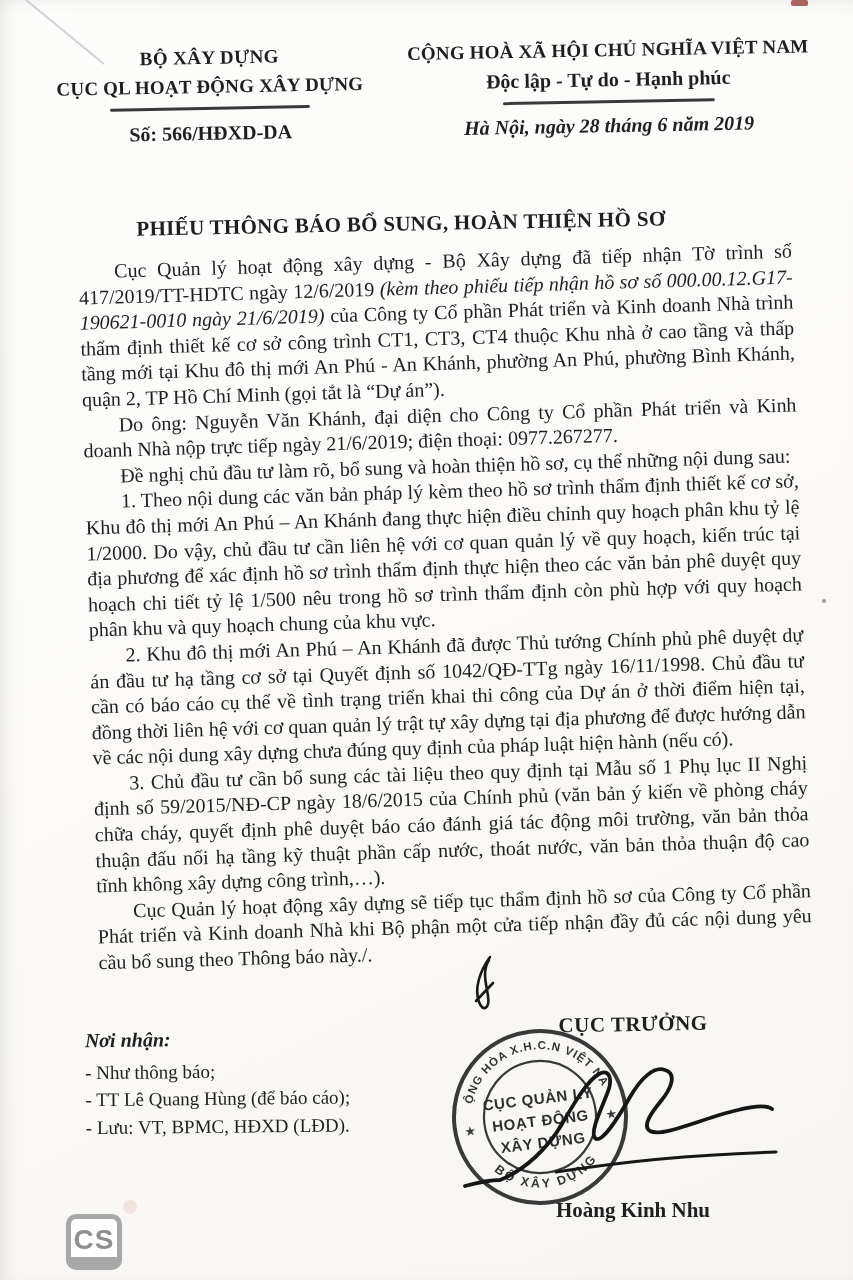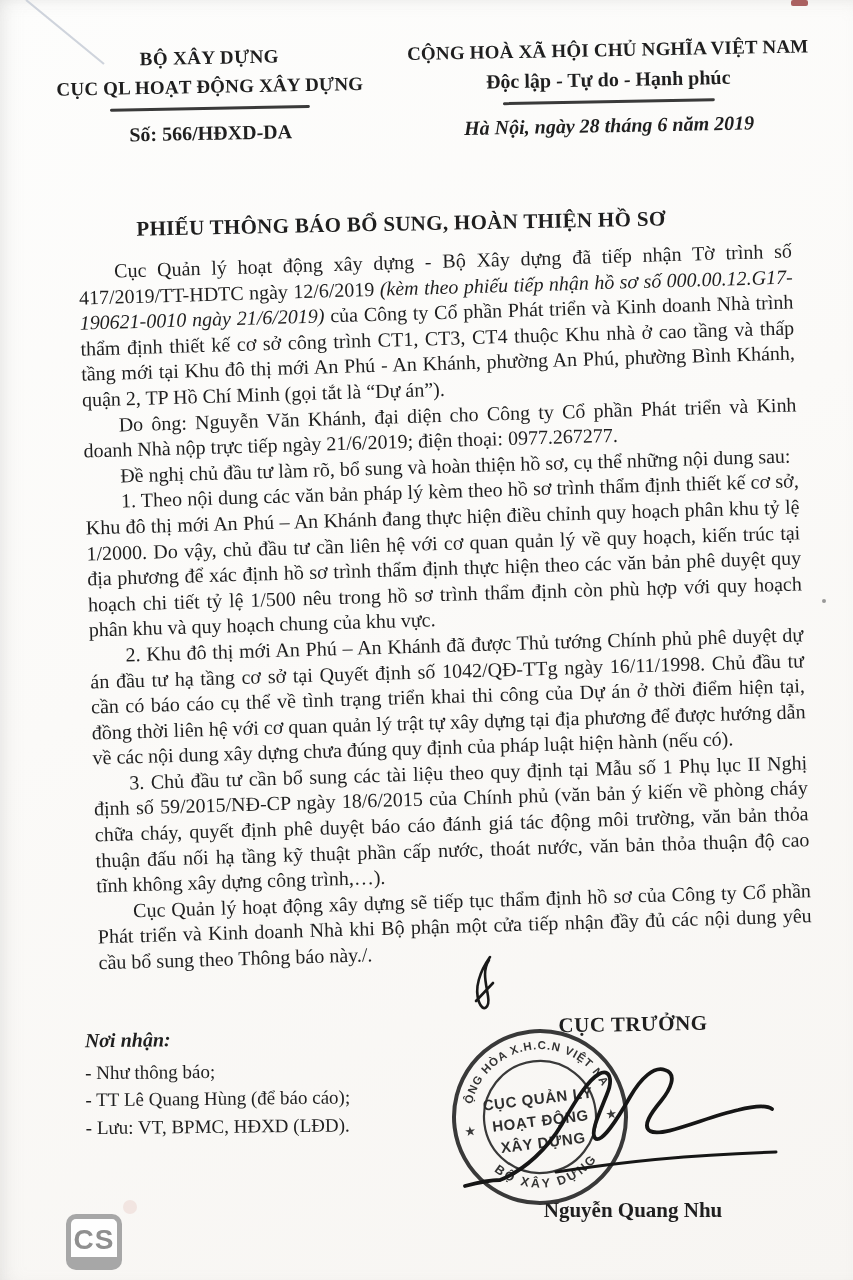--- a/index.html
+++ b/index.html
@@ -93,21 +93,21 @@
   </div>
 
   <div class="recipients tilt-foot">
     <div class="r-label">Nơi nhận:</div>
     <div class="r-item">- Như thông báo;</div>
     <div class="r-item">- TT Lê Quang Hùng (để báo cáo);</div>
     <div class="r-item">- Lưu: VT, BPMC, HĐXD (LĐD).</div>
   </div>
 
   <div class="sign-title">CỤC TRƯỞNG</div>
-  <div class="signer">Nguyễn Quang Nhu</div>
+  <div class="signer">Hoàng Kinh Nhu</div>
 
   <svg class="overlay" viewBox="0 0 853 1280">
 
     <line x1="26" y1="0" x2="104" y2="64" stroke="#c7cdd7" stroke-width="2.2" opacity="0.85"></line>
     <rect x="791" y="0" width="17" height="6" rx="2" fill="#9c4747" opacity="0.85"></rect>
     <circle cx="130" cy="1207" r="7" fill="#ecd9d4" opacity="0.6"></circle>
     <circle cx="824" cy="601" r="2" fill="#6f6f6f" opacity="0.7"></circle>
 
     <path d="M490,957 C480,971 474,988 479,1002 C483,1013 490,1008 488,996 C486,983 482,971 489,960 M476,1001 L493,983" fill="none" stroke="#191919" stroke-width="2.6" stroke-linecap="round"></path>
 

